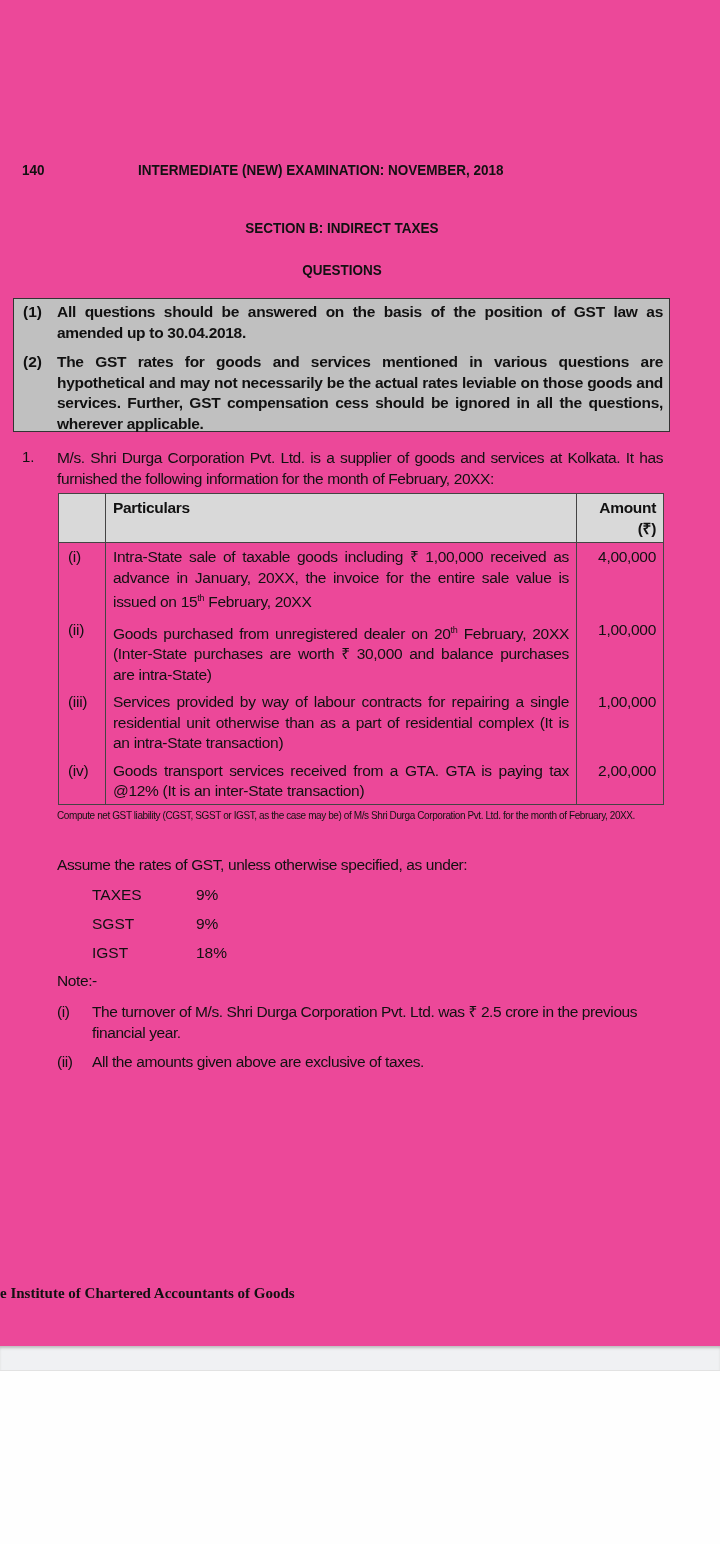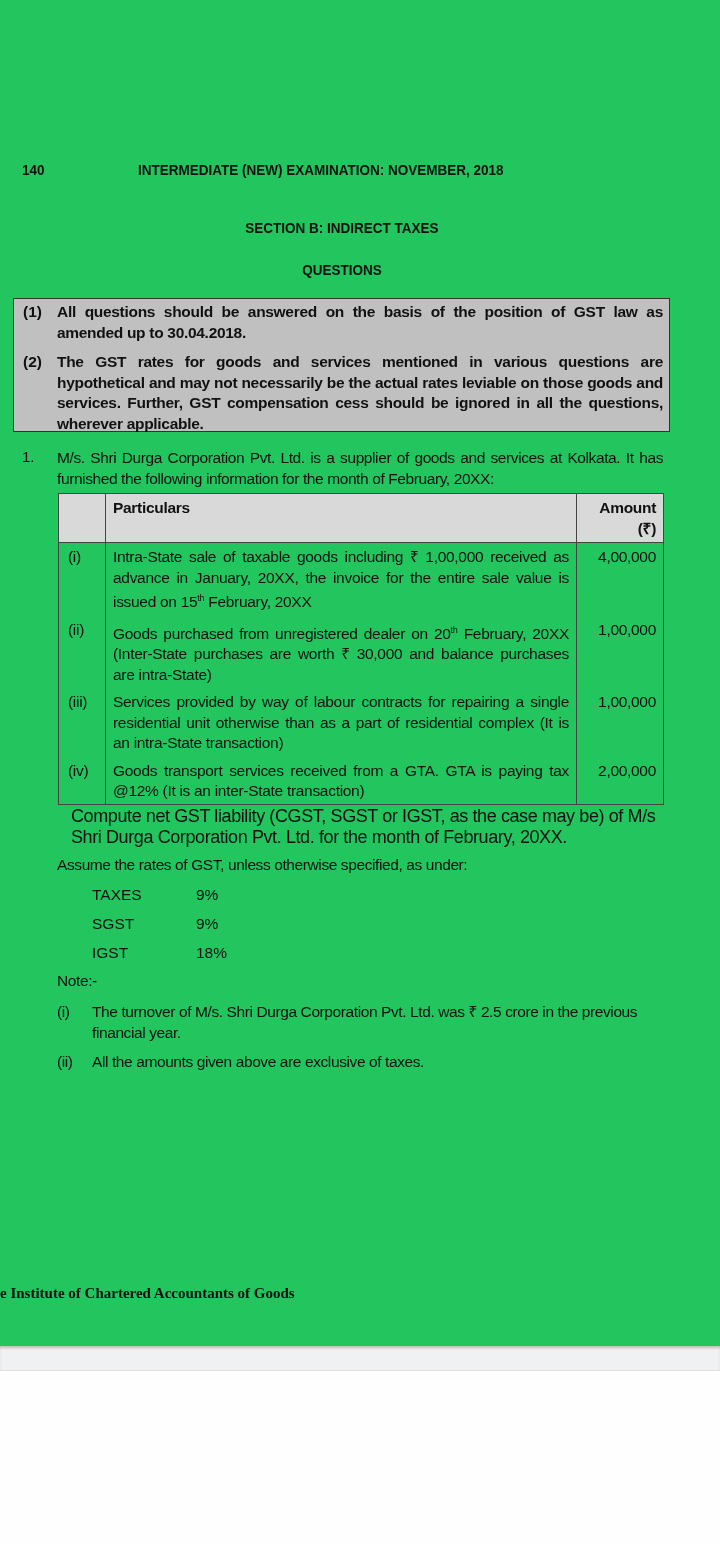--- a/index.html
+++ b/index.html
@@ -2,21 +2,21 @@
 <html><head>
 <meta charset="utf-8">
 <style>
   html, body { margin: 0; padding: 0; }
   body {
     width: 720px; height: 1544px; background: #fefefe; position: relative; overflow: hidden;
     font-family: "Liberation Sans", sans-serif; color: #111;
   }
   .top-shadow { position: absolute; left: 0; top: 0; width: 720px; height: 3px;
     background: linear-gradient(#d8d8d8, #fefefe); }
-  .page { position: absolute; left: 0; top: 0; width: 720px; height: 1346px; background: #22c55e; }
+  .page { position: absolute; left: 0; top: 0; width: 720px; height: 1346px; background: #ec4899; }
   .page-number { position: absolute; left: 22px; top: 161px; font-size: 15px; font-weight: bold; transform: scaleX(0.9); transform-origin: left; }
   .running-head { position: absolute; left: 138px; top: 161px; font-size: 15px; font-weight: bold; transform: scaleX(0.9); transform-origin: left; white-space: nowrap; }
   .section-title { position: absolute; left: 0; width: 684px; top: 219px; text-align: center; font-size: 15px; font-weight: bold; transform: scaleX(0.9); }
   .questions-title { position: absolute; left: 0; width: 684px; top: 261px; text-align: center; font-size: 15px; font-weight: bold; transform: scaleX(0.9); }
 
   .instructions { position: absolute; left: 13px; top: 298px; width: 657px; height: 134px;
     background: #c0c0c0; border: 1px solid #333; box-sizing: border-box; }
   .instr-item { position: absolute; left: 9px; width: 640px; font-size: 15.5px; font-weight: bold; line-height: 20.5px; }
   .instr-num { position: absolute; left: 0; top: 0; }
   .instr-text { position: absolute; left: 34px; width: 606px; text-align: justify; letter-spacing: -0.3px; }
@@ -29,21 +29,21 @@
   table.particulars td, table.particulars th { border: 1.5px solid #444; vertical-align: top; padding: 4px 7px 3px 7px; }
   table.particulars th { background: #d9d9d9; font-weight: bold; text-align: left; height: 40px; }
   table.particulars th.amt { text-align: right; }
   td.sn { width: 30px; padding-left: 9px !important; }
   td.desc { text-align: justify; }
   td.amt { width: 72px; text-align: right; }
   table.particulars tbody td { border-top: none; border-bottom: none; }
   table.particulars tbody tr:first-child td { border-top: 1.5px solid #444; }
   table.particulars tbody tr:last-child td { border-bottom: 1.5px solid #444; padding-bottom: 2px; }
 
-  .compute { position: absolute; left: 57px; top: 806px; width: 606px; font-size: 18px; line-height: 20.5px; letter-spacing: -0.4px; margin-left: 14px; }
+  .compute { position: absolute; left: 57px; top: 806px; width: 606px; font-size: 10px; line-height: 20.5px; letter-spacing: -0.4px; }
   .assume { position: absolute; left: 57px; top: 856px; font-size: 15.5px; letter-spacing: -0.4px; }
   .rate-row { position: absolute; left: 92px; font-size: 15.5px; }
   .rate-name { position: absolute; left: 0; }
   .rate-val { position: absolute; left: 104px; }
 
   .note-label { position: absolute; left: 57px; top: 972px; font-size: 15.5px; letter-spacing: -0.4px; }
   .note-item { position: absolute; left: 57px; width: 606px; font-size: 15.5px; line-height: 20.5px; letter-spacing: -0.4px; }
   .note-num { position: absolute; left: 0; top: 0; }
   .note-text { position: absolute; left: 35px; width: 571px; }
 

